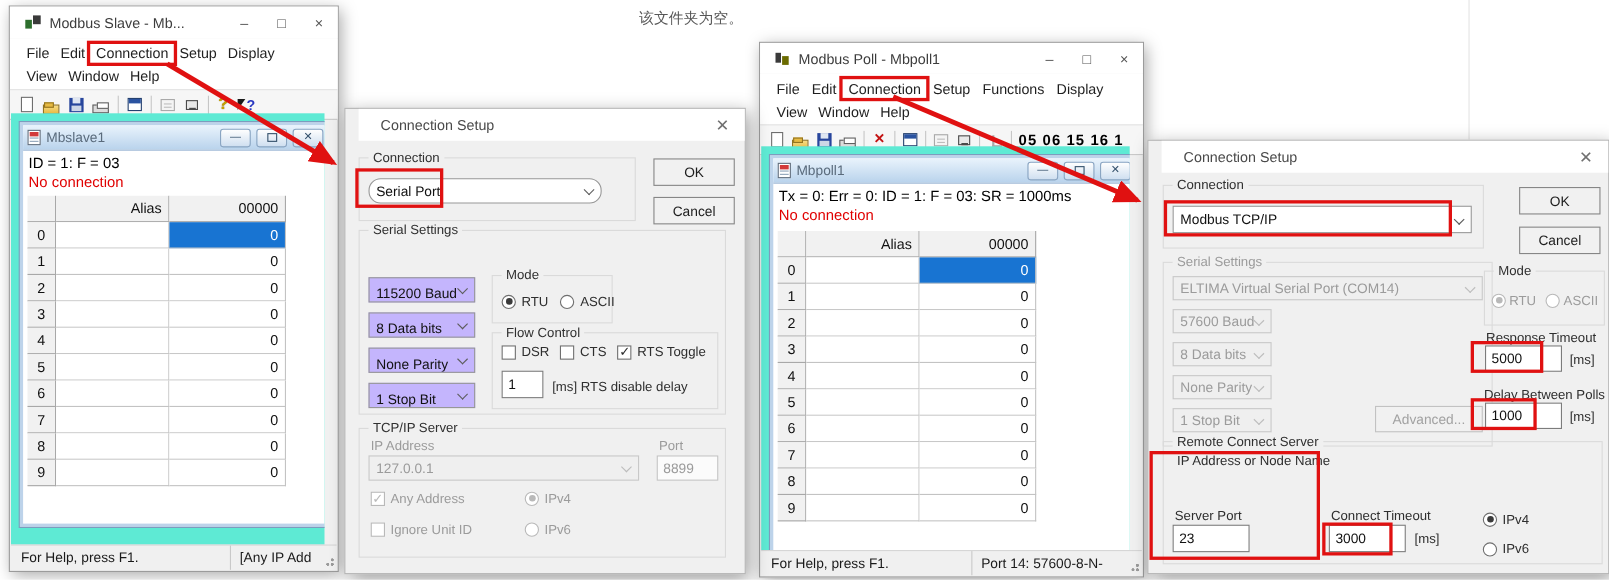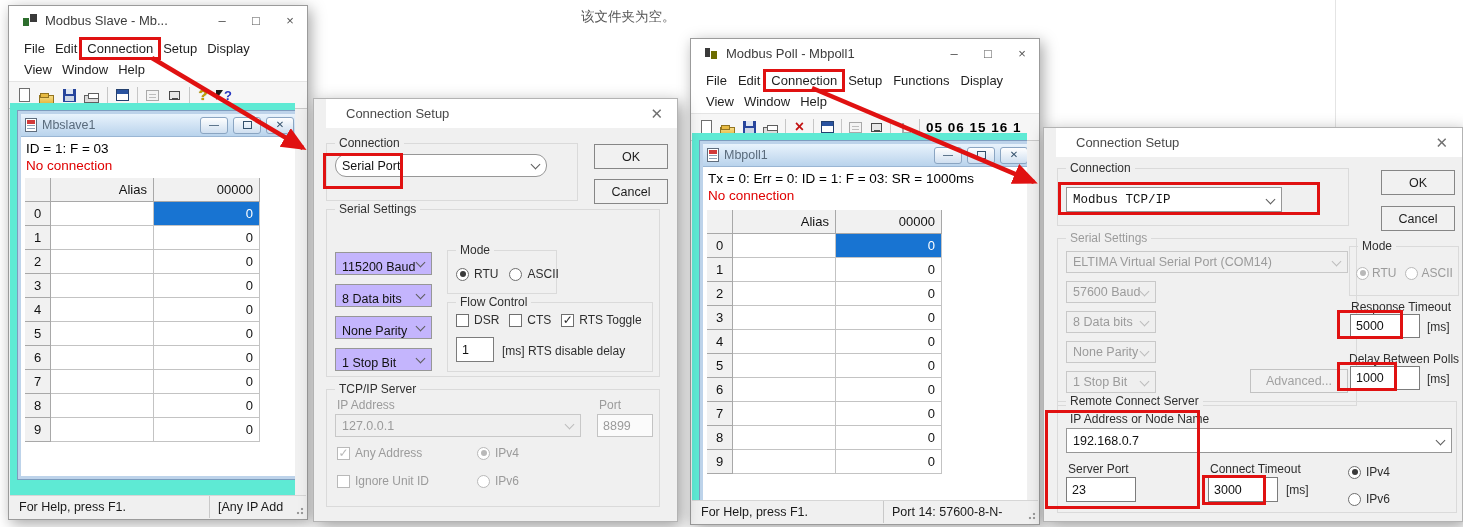--- a/index.html
+++ b/index.html
@@ -251,21 +251,21 @@
 </div>
 
 <div class="dlg" style="left:313px;top:98px;width:365px;height:424px;">
   <div class="dlgbar">
     <span class="dlgtitle">Connection Setup</span>
     <span class="dlgx">✕</span>
   </div>
 
   <div class="group" style="left:12px;top:44px;width:252px;height:58px;">
     <span class="glabel">Connection</span>
-    <div class="combo" style="left:8px;top:10px;width:212px;border-radius:11px;">
+    <div class="combo" style="left:8px;top:18px;width:212px;border-radius:11px;">
       <span>Serial Port</span>
       <span class="chev"></span>
     </div>
   </div>
   <div class="redbox" style="left:9px;top:54px;width:80px;height:36px;"></div>
 
   <div class="btn" style="left:280px;top:45px;width:74px;height:25px;">OK</div>
   <div class="btn" style="left:280px;top:80px;width:74px;height:25px;">Cancel</div>
 
   <div class="group" style="left:12px;top:110px;width:334px;height:168px;">
@@ -470,21 +470,21 @@
 </div>
 
 <div class="dlg" style="left:1043px;top:127px;width:420px;height:395px;">
   <div class="dlgbar">
     <span class="dlgtitle">Connection Setup</span>
     <span class="dlgx">✕</span>
   </div>
 
   <div class="group" style="left:13px;top:40px;width:292px;height:58px;">
     <span class="glabel">Connection</span>
-    <div class="combo" style="left:8px;top:18px;width:216px;height:25px;font-family:Liberation Mono, monospace;">
+    <div class="combo" style="left:8px;top:18px;width:272px;height:25px;">
       <span>Modbus TCP/IP</span>
       <span class="chev" style="top:8px;"></span>
     </div>
   </div>
   <div class="redbox" style="left:14px;top:54px;width:262px;height:33px;"></div>
 
   <div class="btn" style="left:337px;top:42px;width:74px;height:25px;">OK</div>
   <div class="btn" style="left:337px;top:78px;width:74px;height:25px;">Cancel</div>
 
   <div class="group" style="left:13px;top:110px;width:300px;height:168px;">
@@ -528,24 +528,20 @@
   <div class="redbox" style="left:293px;top:182px;width:66px;height:29px;"></div>
 
   <span class="lab" style="left:305px;top:224px;">Delay Between Polls</span>
   <div class="field" style="left:306px;top:238px;width:70px;height:24px;">1000</div>
   <span class="lab" style="left:383px;top:244px;">[ms]</span>
   <div class="redbox" style="left:293px;top:234px;width:60px;height:29px;"></div>
 
   <div class="group" style="left:13px;top:273px;width:400px;height:112px;">
     <span class="glabel">Remote Connect Server</span>
     <span class="lab" style="left:12px;top:10px;">IP Address or Node Name</span>
-    <div class="combo" style="left:8px;top:26px;width:386px;height:25px;">
-      <span>192.168.0.7</span>
-        <span class="chev" style="top:8px;"></span>
-    </div>
     <span class="lab" style="left:10px;top:60px;">Server Port</span>
     <div class="field" style="left:8px;top:75px;width:70px;height:25px;">23</div>
     <span class="lab" style="left:152px;top:60px;">Connect Timeout</span>
     <div class="field" style="left:150px;top:75px;width:70px;height:25px;">3000</div>
     <span class="lab" style="left:228px;top:81px;">[ms]</span>
     <div class="ctl" style="left:290px;top:63px;">
       <span class="radio sel"></span>
       <span>IPv4</span>
     </div>
     <div class="ctl" style="left:290px;top:90px;">

